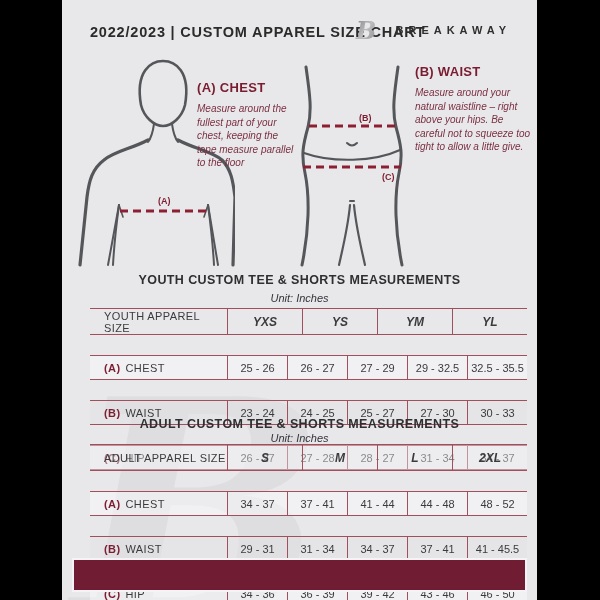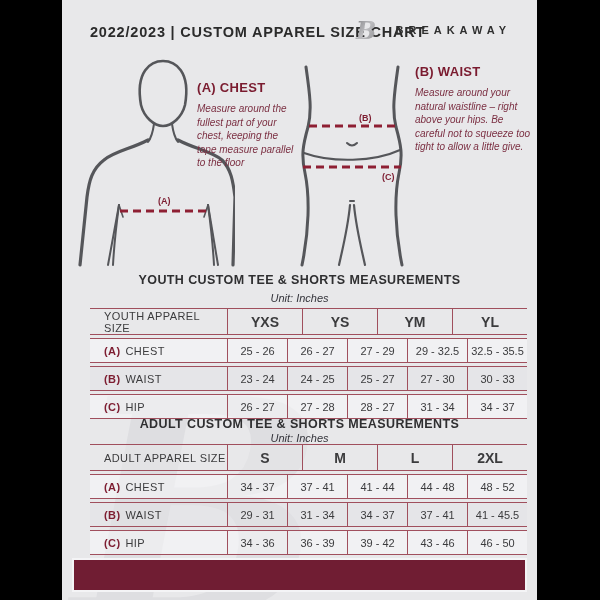--- a/index.html
+++ b/index.html
@@ -65,36 +65,36 @@
   #youth-unit  { top:292px; }
   #adult-title { top:417px; }
   #adult-unit  { top:432px; }
   
   .size-table { position:absolute; left:28px; width:437px; z-index:2; }
   #youth-table { top:308px; }
   #adult-table { top:444px; }
   .trow {
     display:flex; align-items:stretch;
     border-top:1.5px solid #a04f5d; border-bottom:1.5px solid #a04f5d;
-    margin-bottom:3px;
+    margin-bottom:20px;
   }
   .trow.thead { background:rgba(232,232,235,0.45); }
   .trow.r-odd  { background:rgba(248,248,250,0.55); }
   .trow.r-even { background:rgba(226,226,230,0.45); }
   .cell {
     display:flex; align-items:center; justify-content:center;
     height:23px; font-size:11px; color:#3b3b3d;
     border-left:1.5px solid #a04f5d; flex:1;
   }
   .thead .cell { height:25px; }
   .cell.labelcol {
     flex:0 0 137px; border-left:none; justify-content:flex-start;
     padding-left:14px; letter-spacing:0.4px;
   }
-  .thead .cell.sizecol { font-weight:bold; font-size:14px; }
+  .thead .cell.sizecol { font-weight:bold; font-size:12px;font-style:italic; }
   .rowkey { color:#7d1d31; font-weight:bold; margin-right:5px; }
   
   .footer-bar {
     position:absolute; left:10px; top:558px; width:455px; height:34px;
     background:#701d33; border:2px solid #f4f4f6; z-index:2;
   }
 </style>
 </head>
 <body>
 

